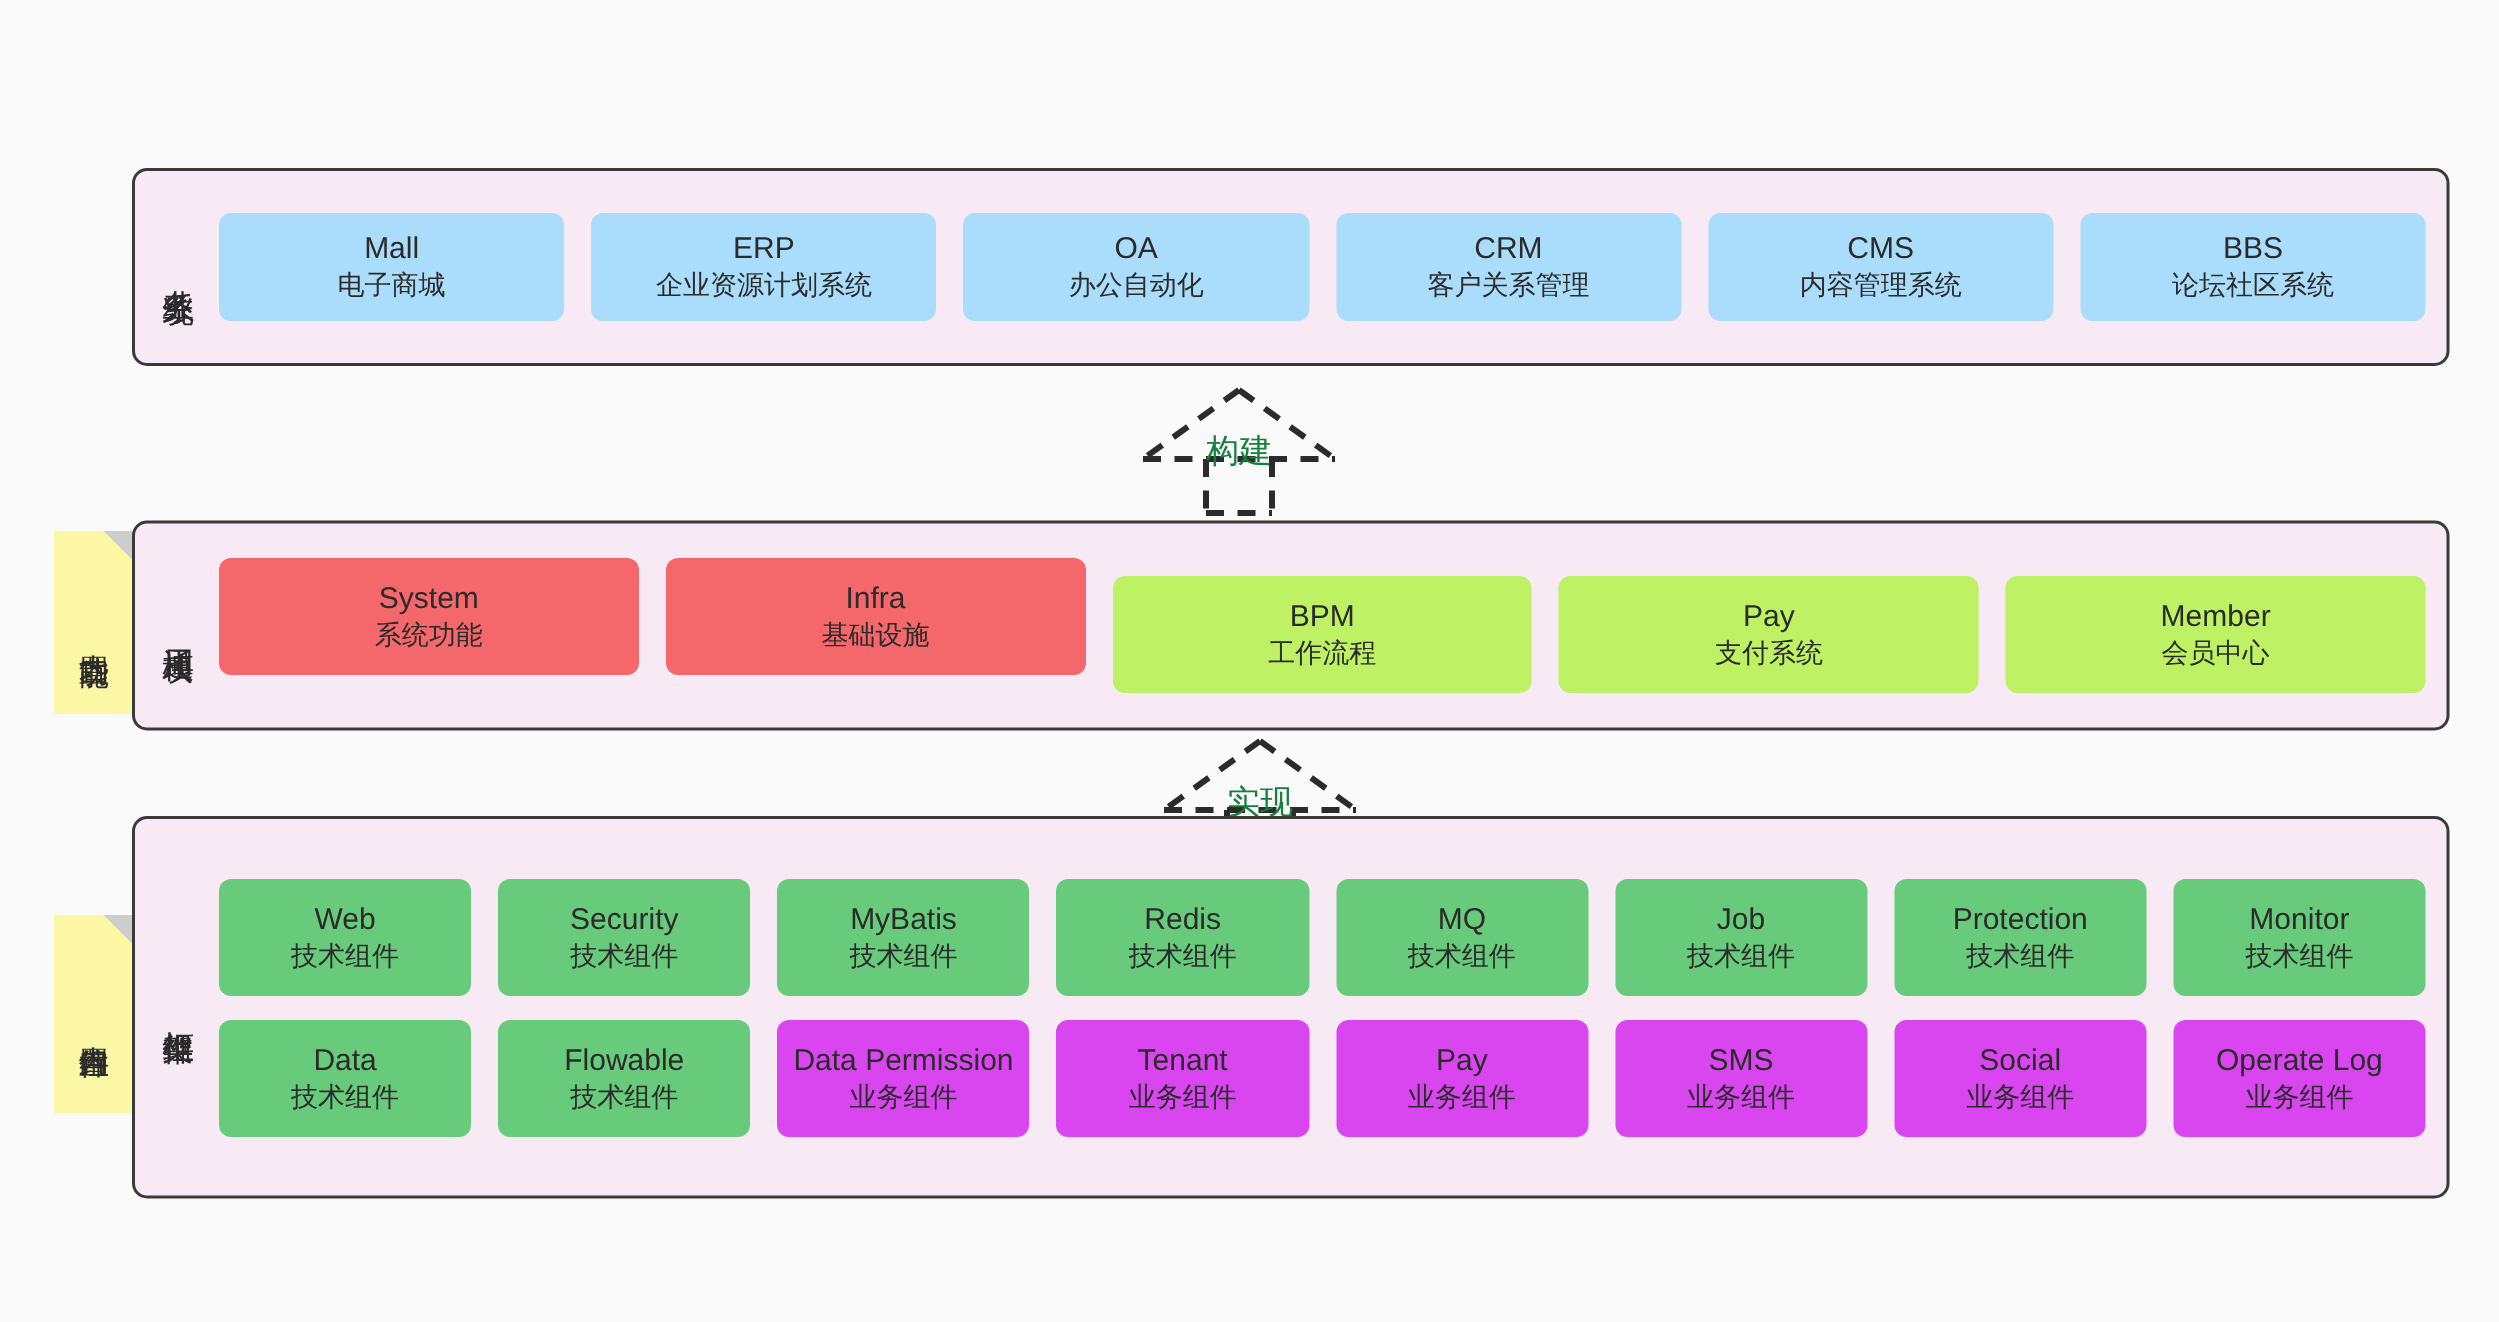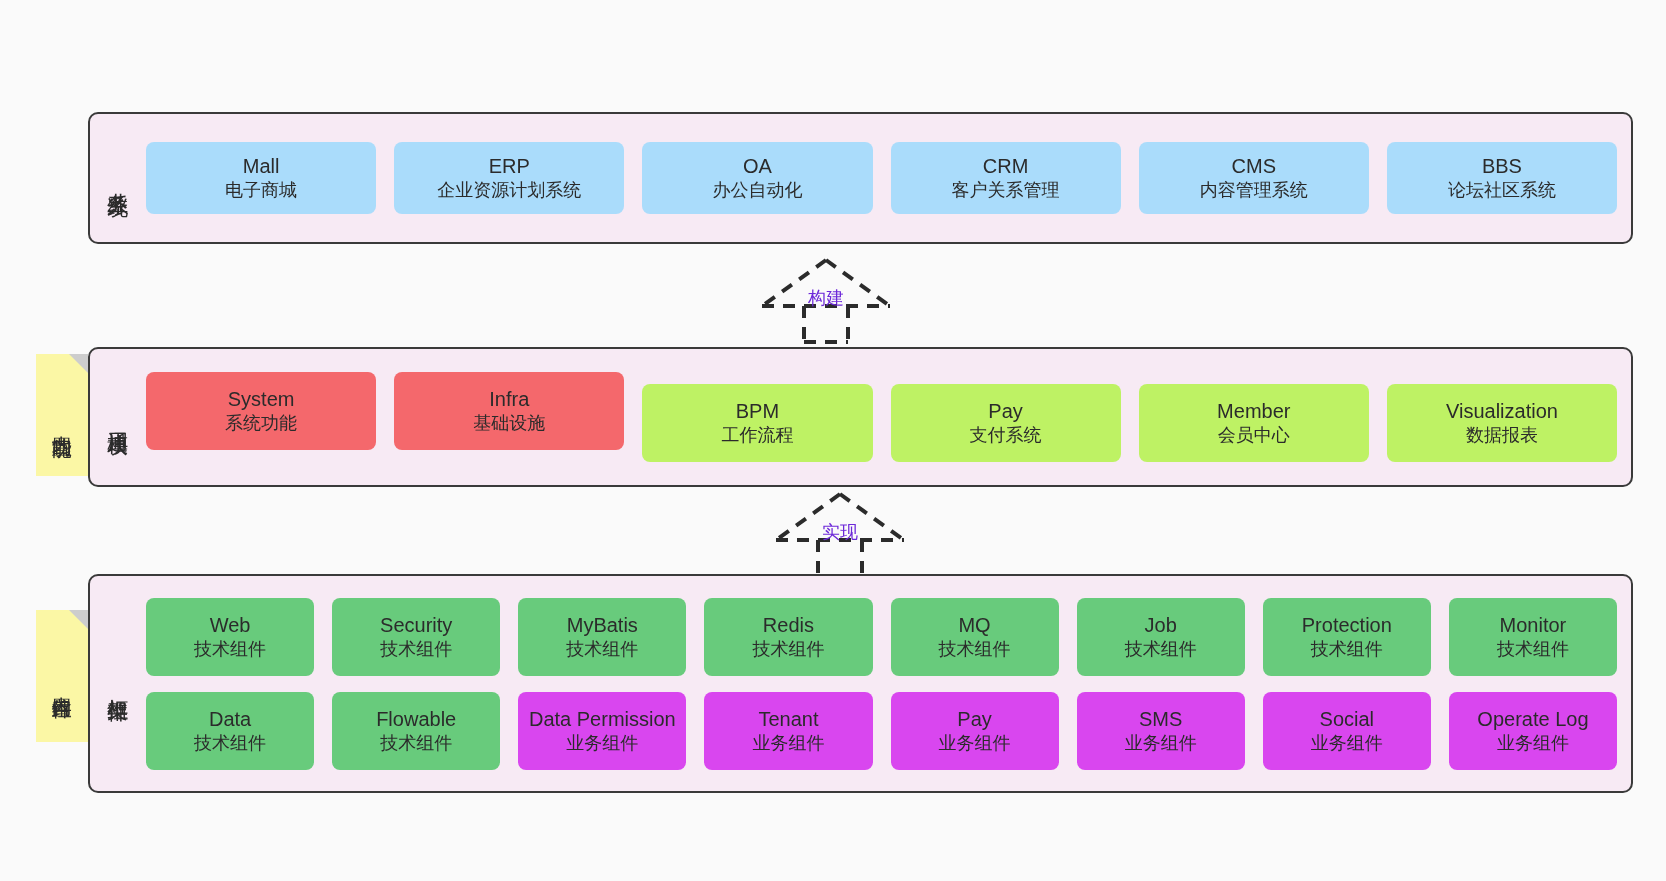--- a/index.html
+++ b/index.html
@@ -69,21 +69,21 @@
   
   .n-blue       {background:#aadcfb;}
   .n-red        {background:#f4686c;}
   .n-pink       {background:#bef264;margin-top:12px;}
   .n-green      {background:#68cb7c;}
   .n-greenlight {background:#d946ef;}
 
   
   #layer-business {left:88px;  top:112px; width:1545px; height:132px;}
   #layer-module   {left:88px;  top:347px; width:1545px; height:140px;}
-  #layer-framework{left:88px;  top:574px; width:1545px; height:219px;}
+  #layer-framework{left:88px;  top:544px; width:1545px; height:255px;}
 
   #layer-business  .node{height:72px;}
   #layer-module    .node{height:78px;}
   #layer-framework .node{height:78px;}
 
   
   .note{
     position:absolute;
     width:52px;
     background:#fbf7a5;
@@ -110,22 +110,22 @@
   #note-module {left:36px; top:354px; height:122px;}
   #note-frame  {left:36px; top:610px; height:132px;}
 
   
   .arrow{position:absolute;}
   .arrow svg{display:block;overflow:visible;}
   .arrow .alabel{
     position:absolute;
     left:50%;
     transform:translateX(-50%);
-    font-size:18px;
-    color:#6d28d9;
+    font-size:22px;
+    color:#15803d;
     background:transparent;
     white-space:nowrap;
   }
   #arrow-build {left:756px; top:258px; width:140px; height:84px;}
   #arrow-build  .alabel{top:28px;}
   #arrow-impl  {left:770px; top:492px; width:140px; height:84px;}
   #arrow-impl   .alabel{top:28px;}
 </style>
 </head>
 <body>
@@ -193,24 +193,20 @@
           <span class="t2">工作流程</span>
         </div>
         <div class="node n-pink">
           <span class="t1">Pay</span>
           <span class="t2">支付系统</span>
         </div>
         <div class="node n-pink">
           <span class="t1">Member</span>
           <span class="t2">会员中心</span>
         </div>
-        <div class="node n-pink">
-          <span class="t1">Visualization</span>
-          <span class="t2">数据报表</span>
-        </div>
       </div>
     </div>
   </div>
 
   <div class="arrow" id="arrow-impl">
     <svg width="140" height="84" viewBox="0 0 140 84">
       <path d="M70 2 L6 48" fill="none" stroke="#2b2b2b" stroke-width="4" stroke-dasharray="12 9"></path>
       <path d="M70 2 L134 48" fill="none" stroke="#2b2b2b" stroke-width="4" stroke-dasharray="12 9"></path>
       <path d="M6 48 L134 48" fill="none" stroke="#2b2b2b" stroke-width="4" stroke-dasharray="12 9"></path>
       <path d="M48 48 L48 84" fill="none" stroke="#2b2b2b" stroke-width="4" stroke-dasharray="12 9"></path>

